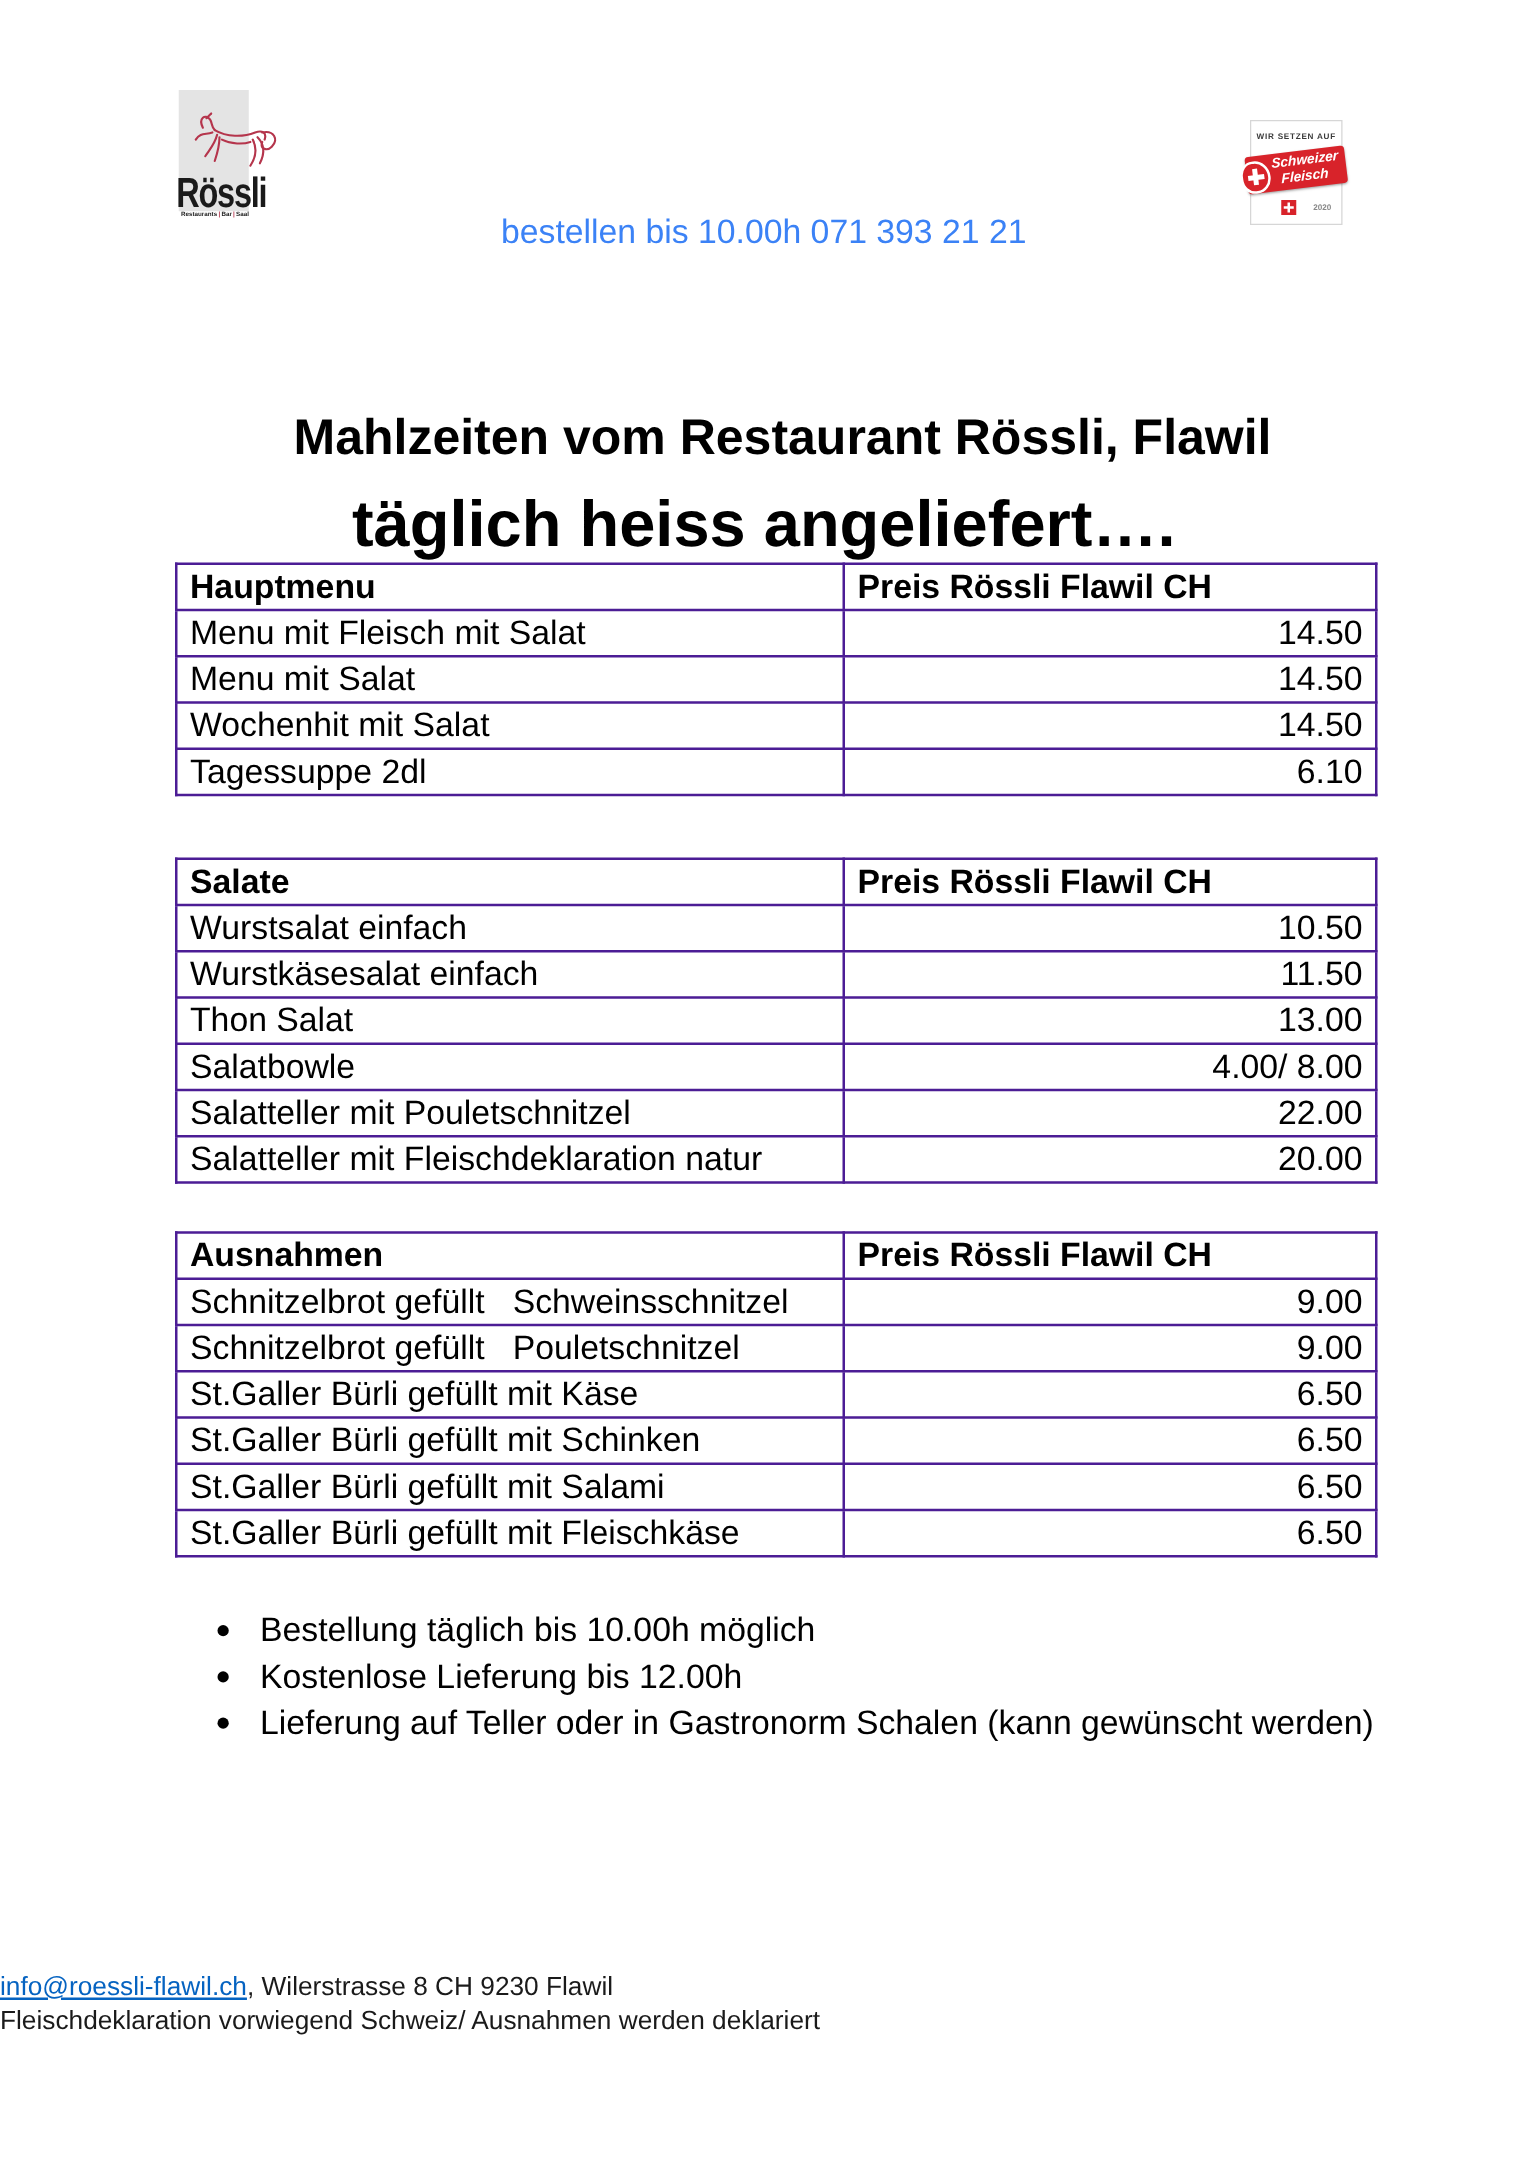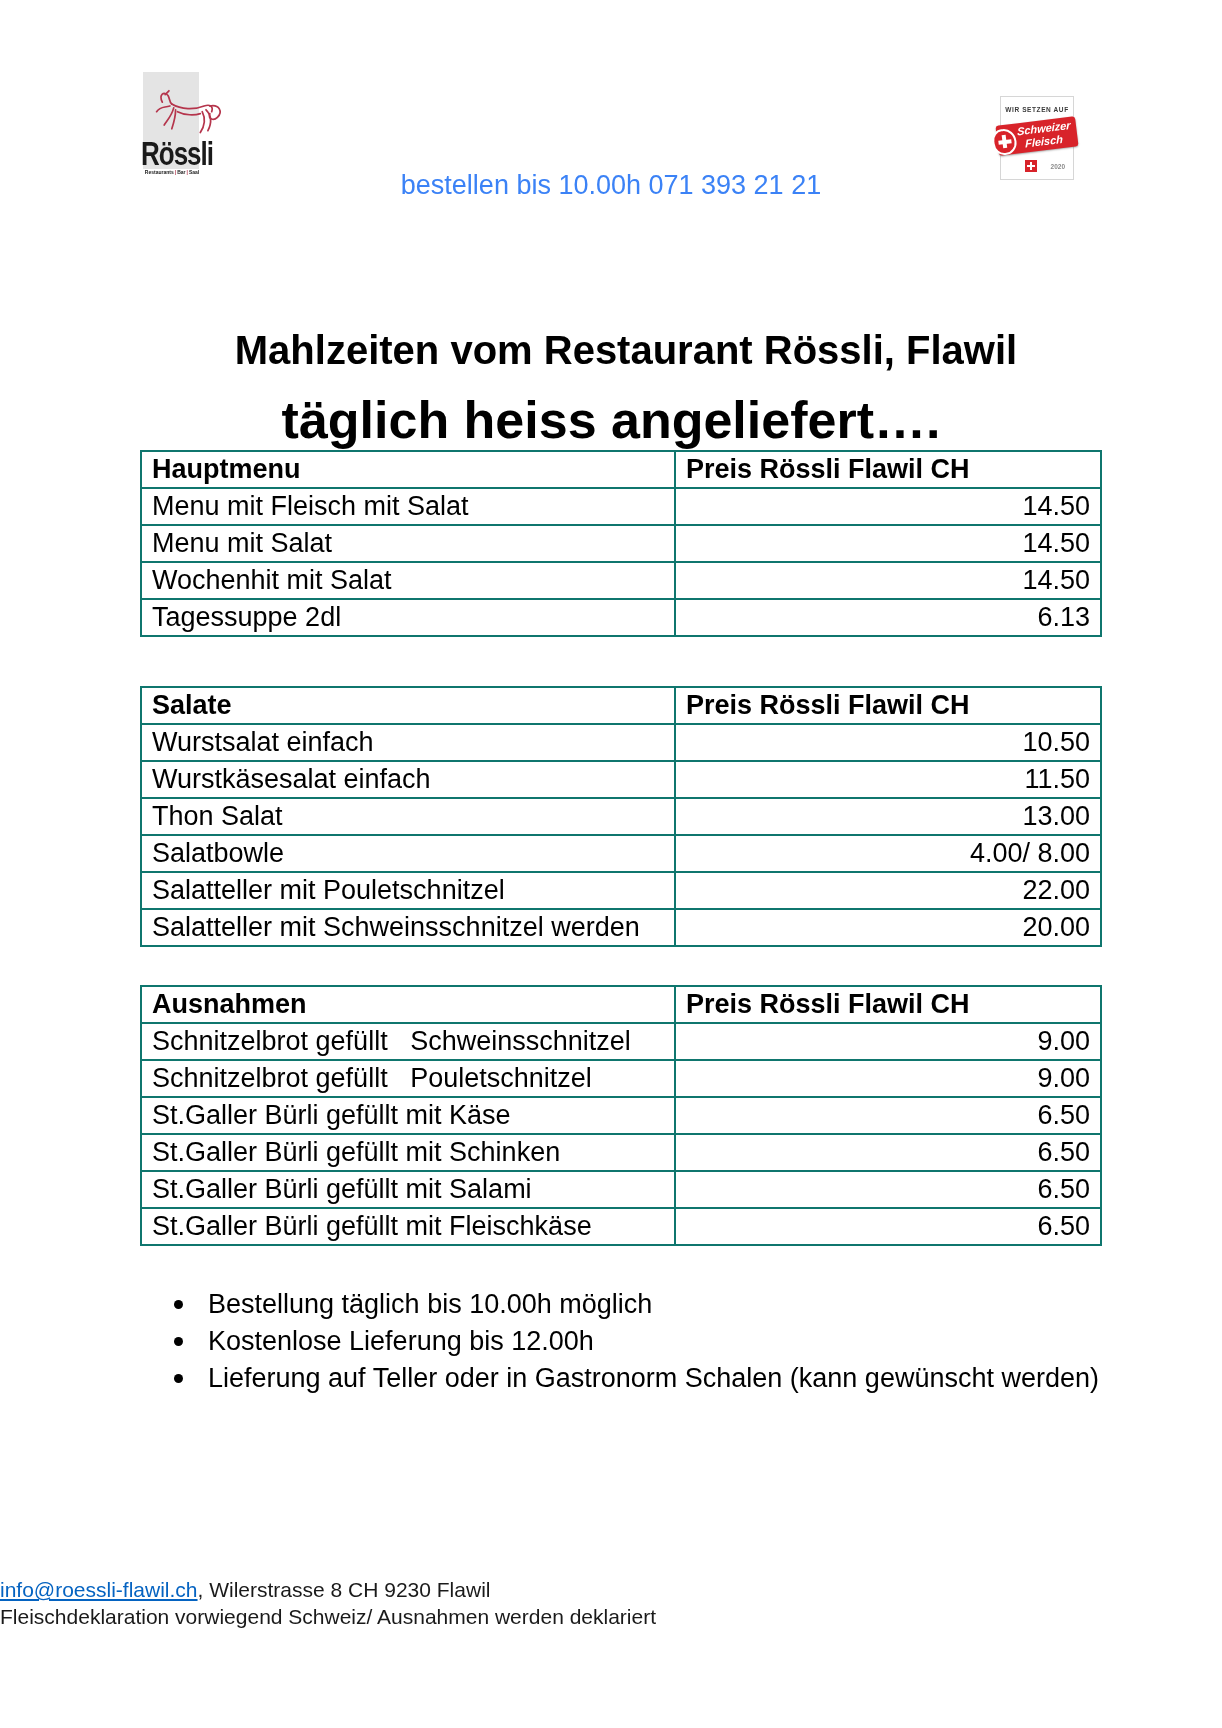--- a/index.html
+++ b/index.html
@@ -58,21 +58,21 @@
 
   
   table.menu-table { position: absolute; left: 140px; width: 960px;
                      border-collapse: collapse; table-layout: fixed; }
   #table-hauptmenu { top: 450px; }
   #table-salate    { top: 686px; }
   #table-diverses  { top: 985px; }
   .menu-table col.c-item  { width: 534px; }
   .menu-table col.c-price { width: 426px; }
   .menu-table th, .menu-table td {
-    border: 2px solid #0f766e;
+    border: 2px solid #4c1d95;
     font-size: 27px; height: 32px;
     padding: 1px 10px 2px 10px;
     overflow: hidden;
   }
   .menu-table th { text-align: left; font-weight: 700; }
   .menu-table td.item  { text-align: left; white-space: pre-wrap; }
   .menu-table td.price { text-align: right; }
 
   
   .notes { position: absolute; left: 172px; top: 1286px; width: 950px;
@@ -151,21 +151,21 @@
   <tr>
     <td class="item">Menu mit Salat</td>
     <td class="price">14.50</td>
   </tr>
   <tr>
     <td class="item">Wochenhit mit Salat</td>
     <td class="price">14.50</td>
   </tr>
   <tr>
     <td class="item">Tagessuppe 2dl</td>
-    <td class="price">6.13</td>
+    <td class="price">6.10</td>
   </tr>
 </tbody>
   </table>
 
 <table class="menu-table" id="table-salate">
   <colgroup>
       <col class="c-item">
       <col class="c-price">
     </colgroup>
   <tbody>
@@ -187,21 +187,21 @@
   </tr>
   <tr>
     <td class="item">Salatbowle</td>
     <td class="price">4.00/ 8.00</td>
   </tr>
   <tr>
     <td class="item">Salatteller mit Pouletschnitzel</td>
     <td class="price">22.00</td>
   </tr>
   <tr>
-    <td class="item">Salatteller mit Schweinsschnitzel werden</td>
+    <td class="item">Salatteller mit Fleischdeklaration natur</td>
     <td class="price">20.00</td>
   </tr>
 </tbody>
   </table>
 
 <table class="menu-table" id="table-diverses">
   <colgroup>
       <col class="c-item">
       <col class="c-price">
     </colgroup>

